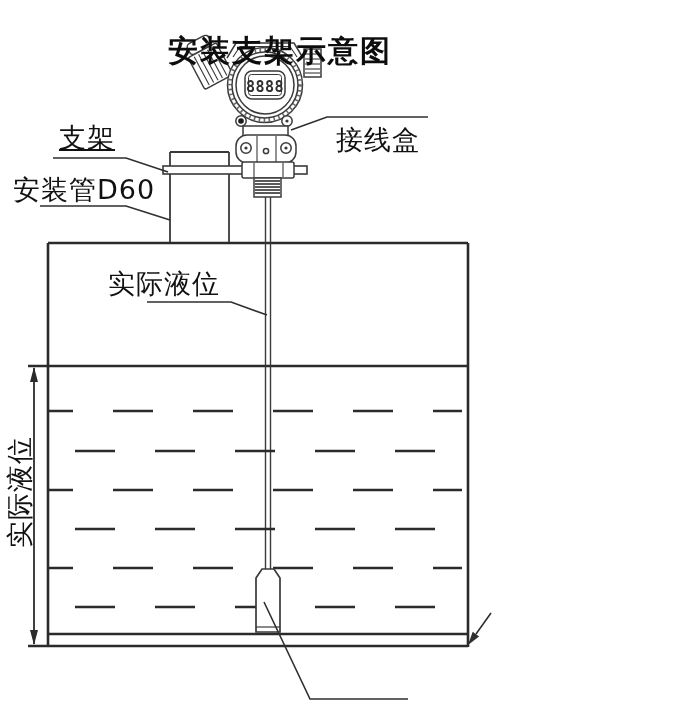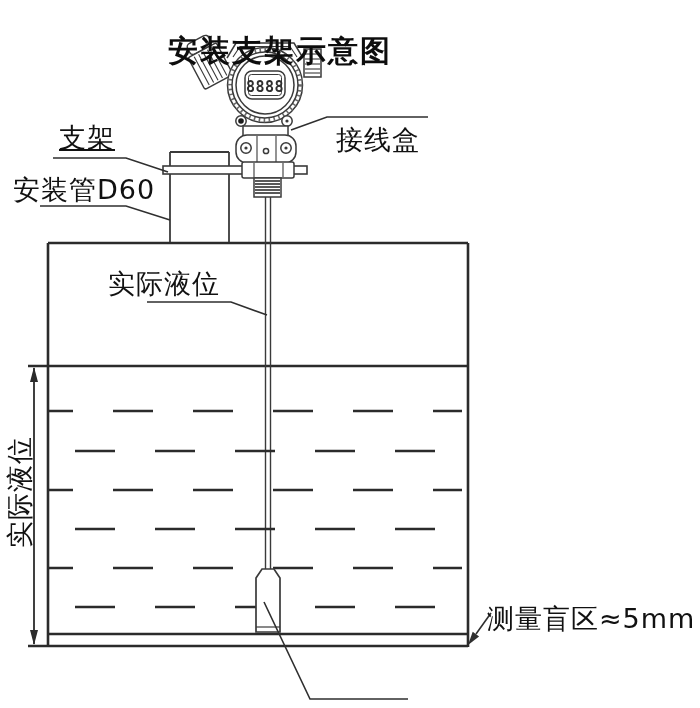--- a/index.html
+++ b/index.html
@@ -151,14 +151,13 @@
     </g>
   </svg>
 
   <div class="title">安装支架示意图</div>
 
   <div class="lbl" style="left:336px;top:85px;margin-top:40px;">接线盒</div>
   <div class="lbl" style="left:59px;top:123px;text-decoration:underline;">支架</div>
   <div class="lbl" style="left:13px;top:175px;">安装管D60</div>
   <div class="lbl" style="left:108px;top:269px;">实际液位</div>
   <div class="lbl-rot">实际液位</div>
-  <div class="lbl" style="left:487px;top:604px;">测量盲区≈5mm</div>
 </div>
 
 </body></html>

